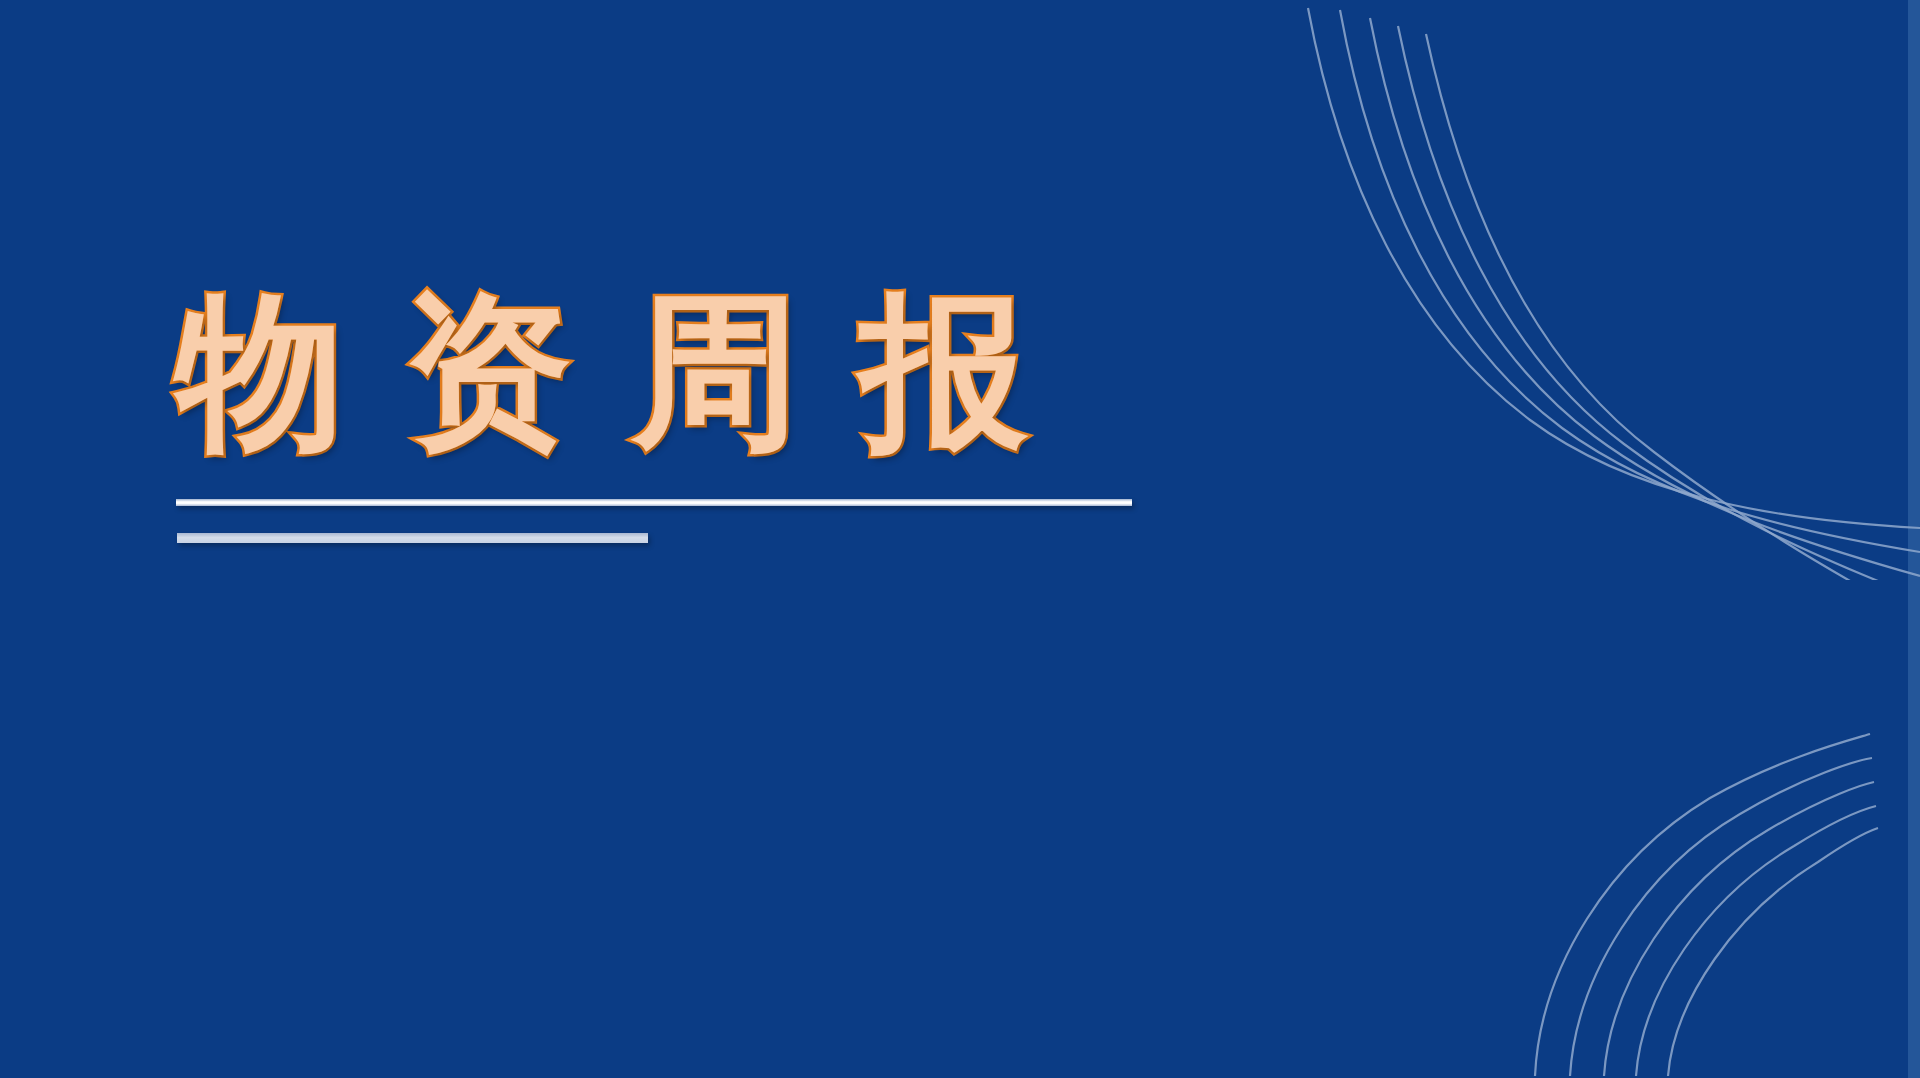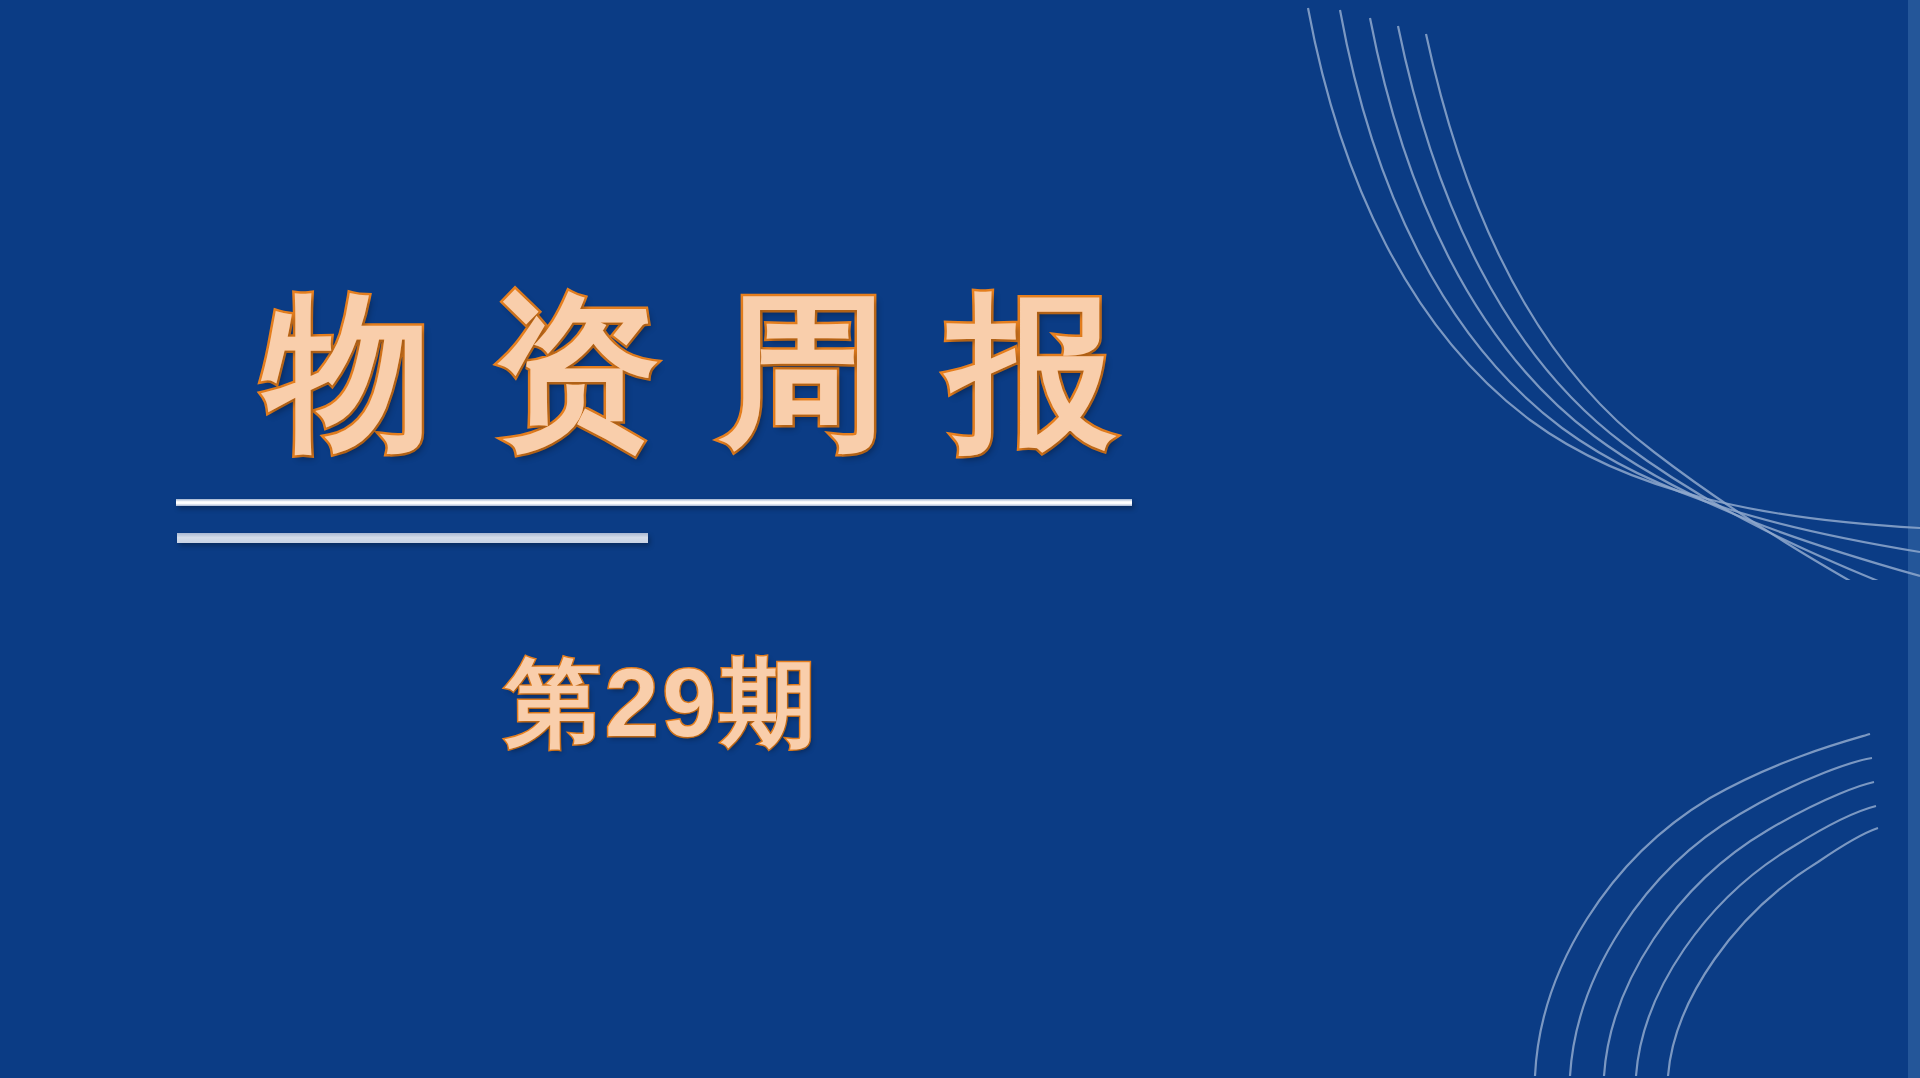--- a/index.html
+++ b/index.html
@@ -65,21 +65,20 @@
     letter-spacing: 60px;
     color: #F9CEAB;
     -webkit-text-stroke: 5px #E8801F;
     paint-order: stroke fill;
     text-shadow:
        0 0 1px #E8801F,
        3px 4px 6px rgba(0,0,0,0.30);
     white-space: nowrap;
     margin: 0;
     padding: 0;
-    text-align: right;
   }
 
   
   .rule {
     position: absolute;
     background: #DCE3EE;
     box-shadow: 2px 3px 5px rgba(0,0,0,0.28);
   }
   .rule-long {
     left: 176px;
@@ -142,17 +141,14 @@
     <path class="wave-line" d="M 208 358 C 214 282, 276 194, 358 144 C 396 118, 412 112, 418 110"></path>
   </svg>
 
   <div class="title-block">
     <h1 class="main-title">物资周报</h1>
   </div>
 
   <div class="rule rule-long"></div>
   <div class="rule rule-short"></div>
 
-  <div class="subtitle-block">
-    <div class="subtitle">第29期</div>
-  </div>
 
 </div>
 
 </body></html>

